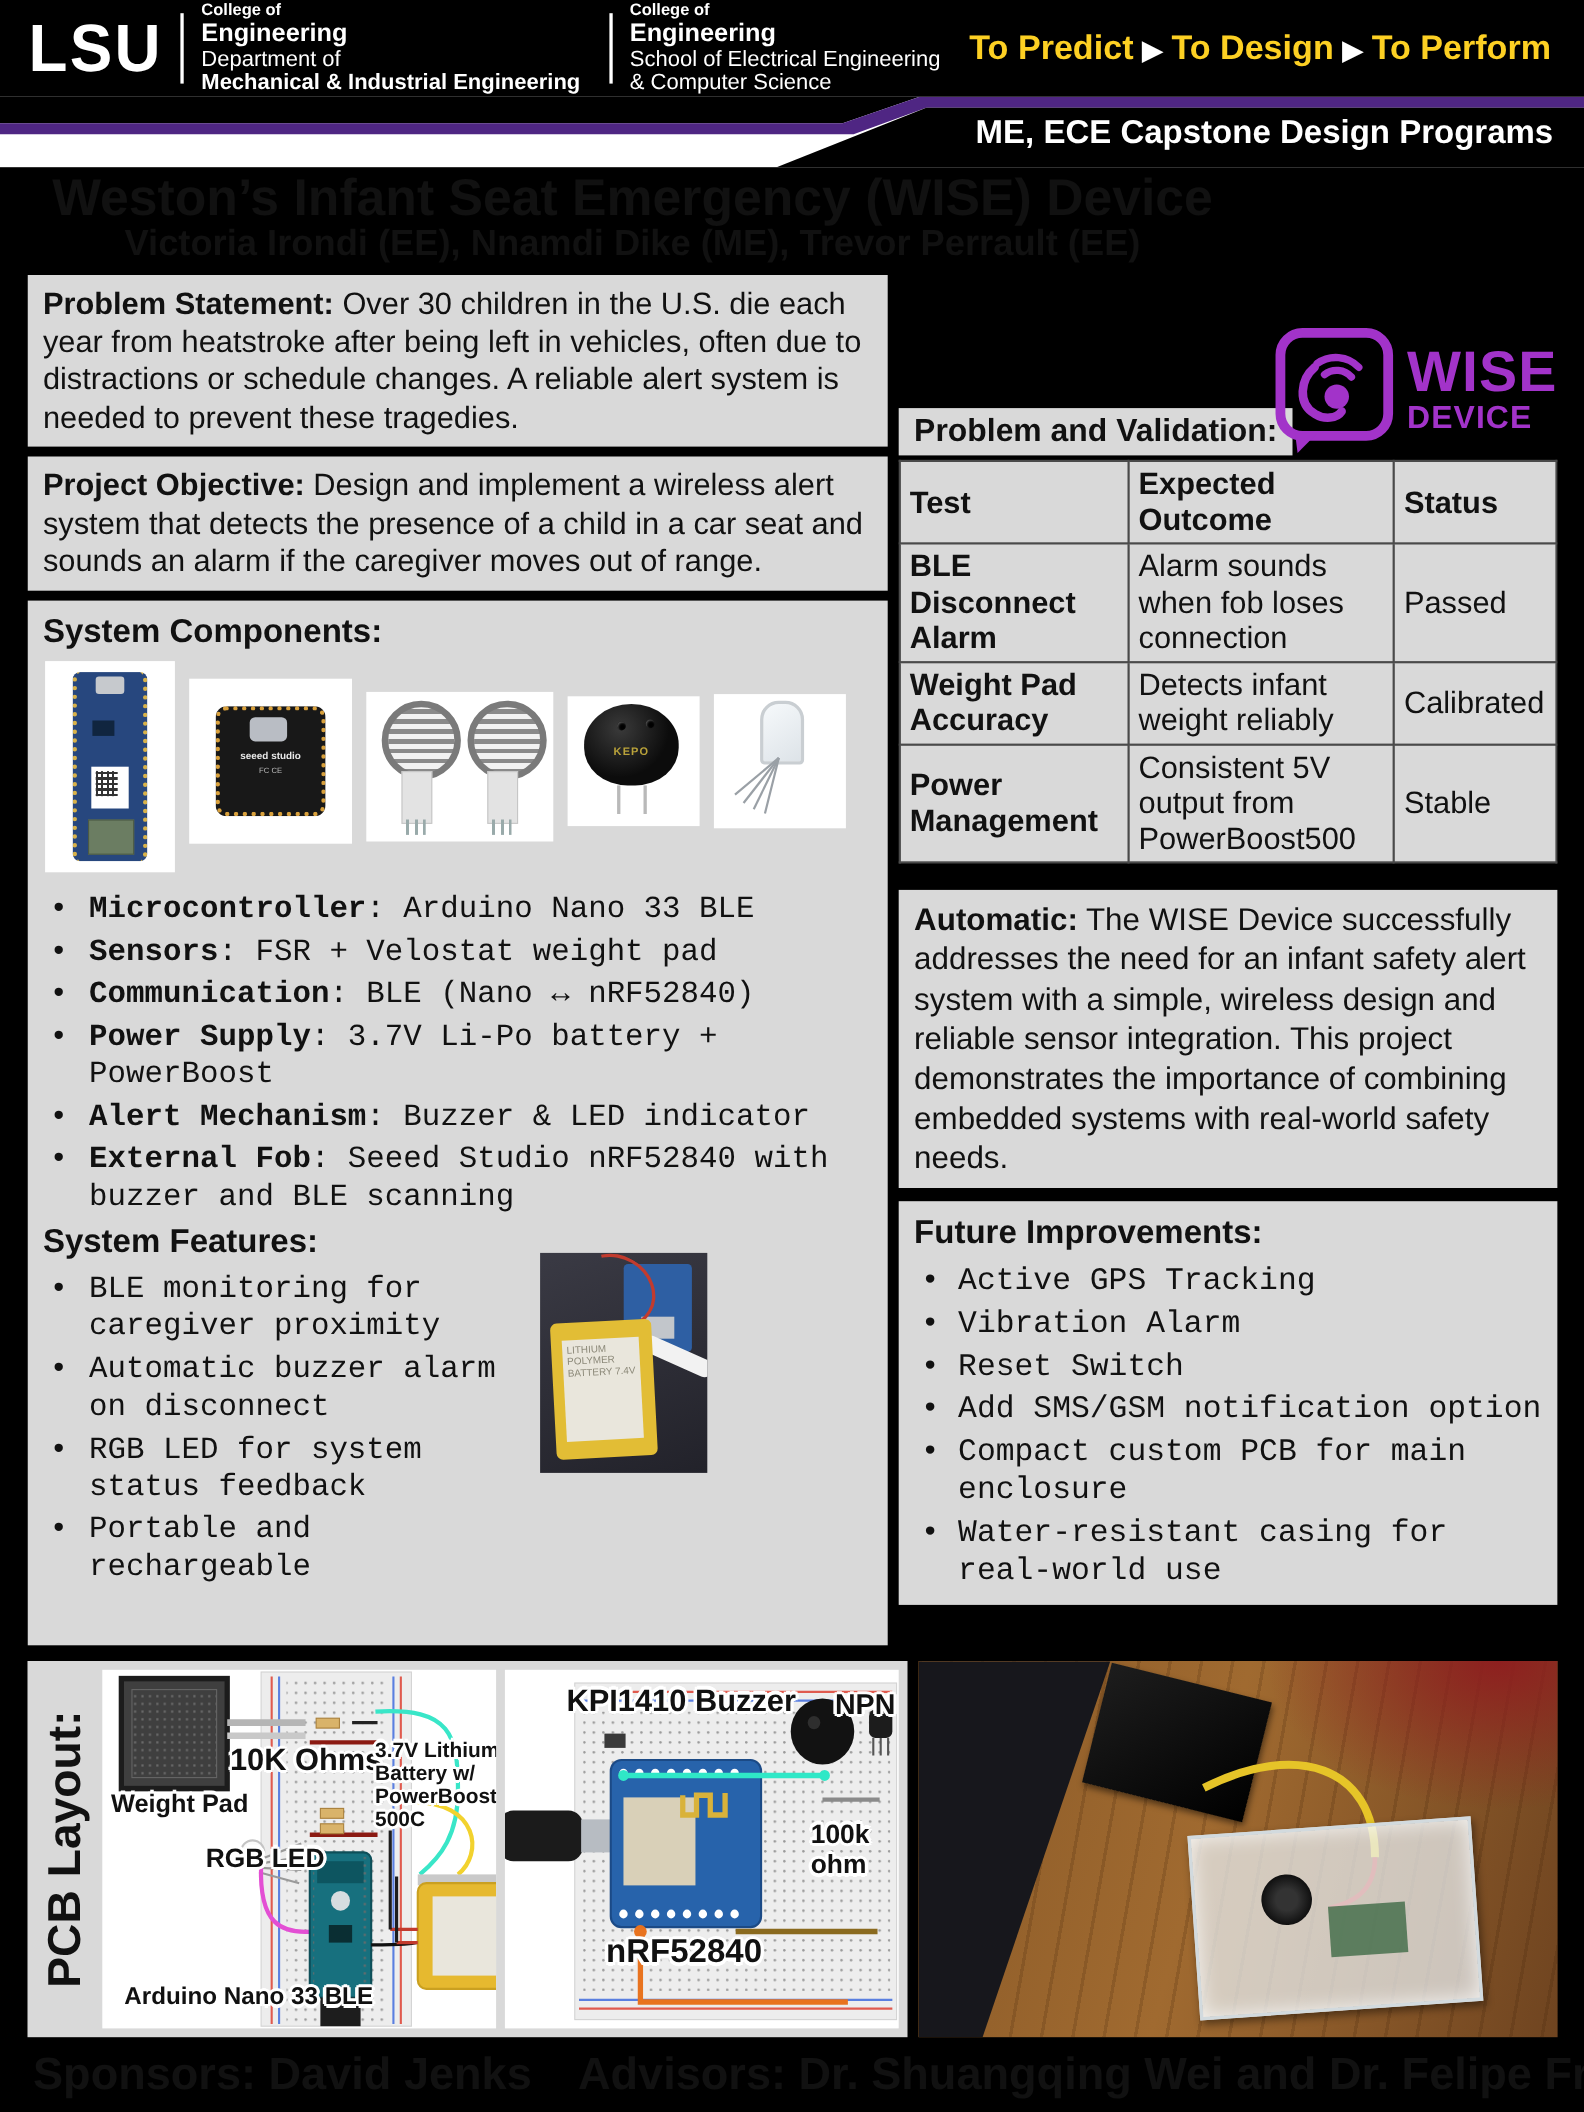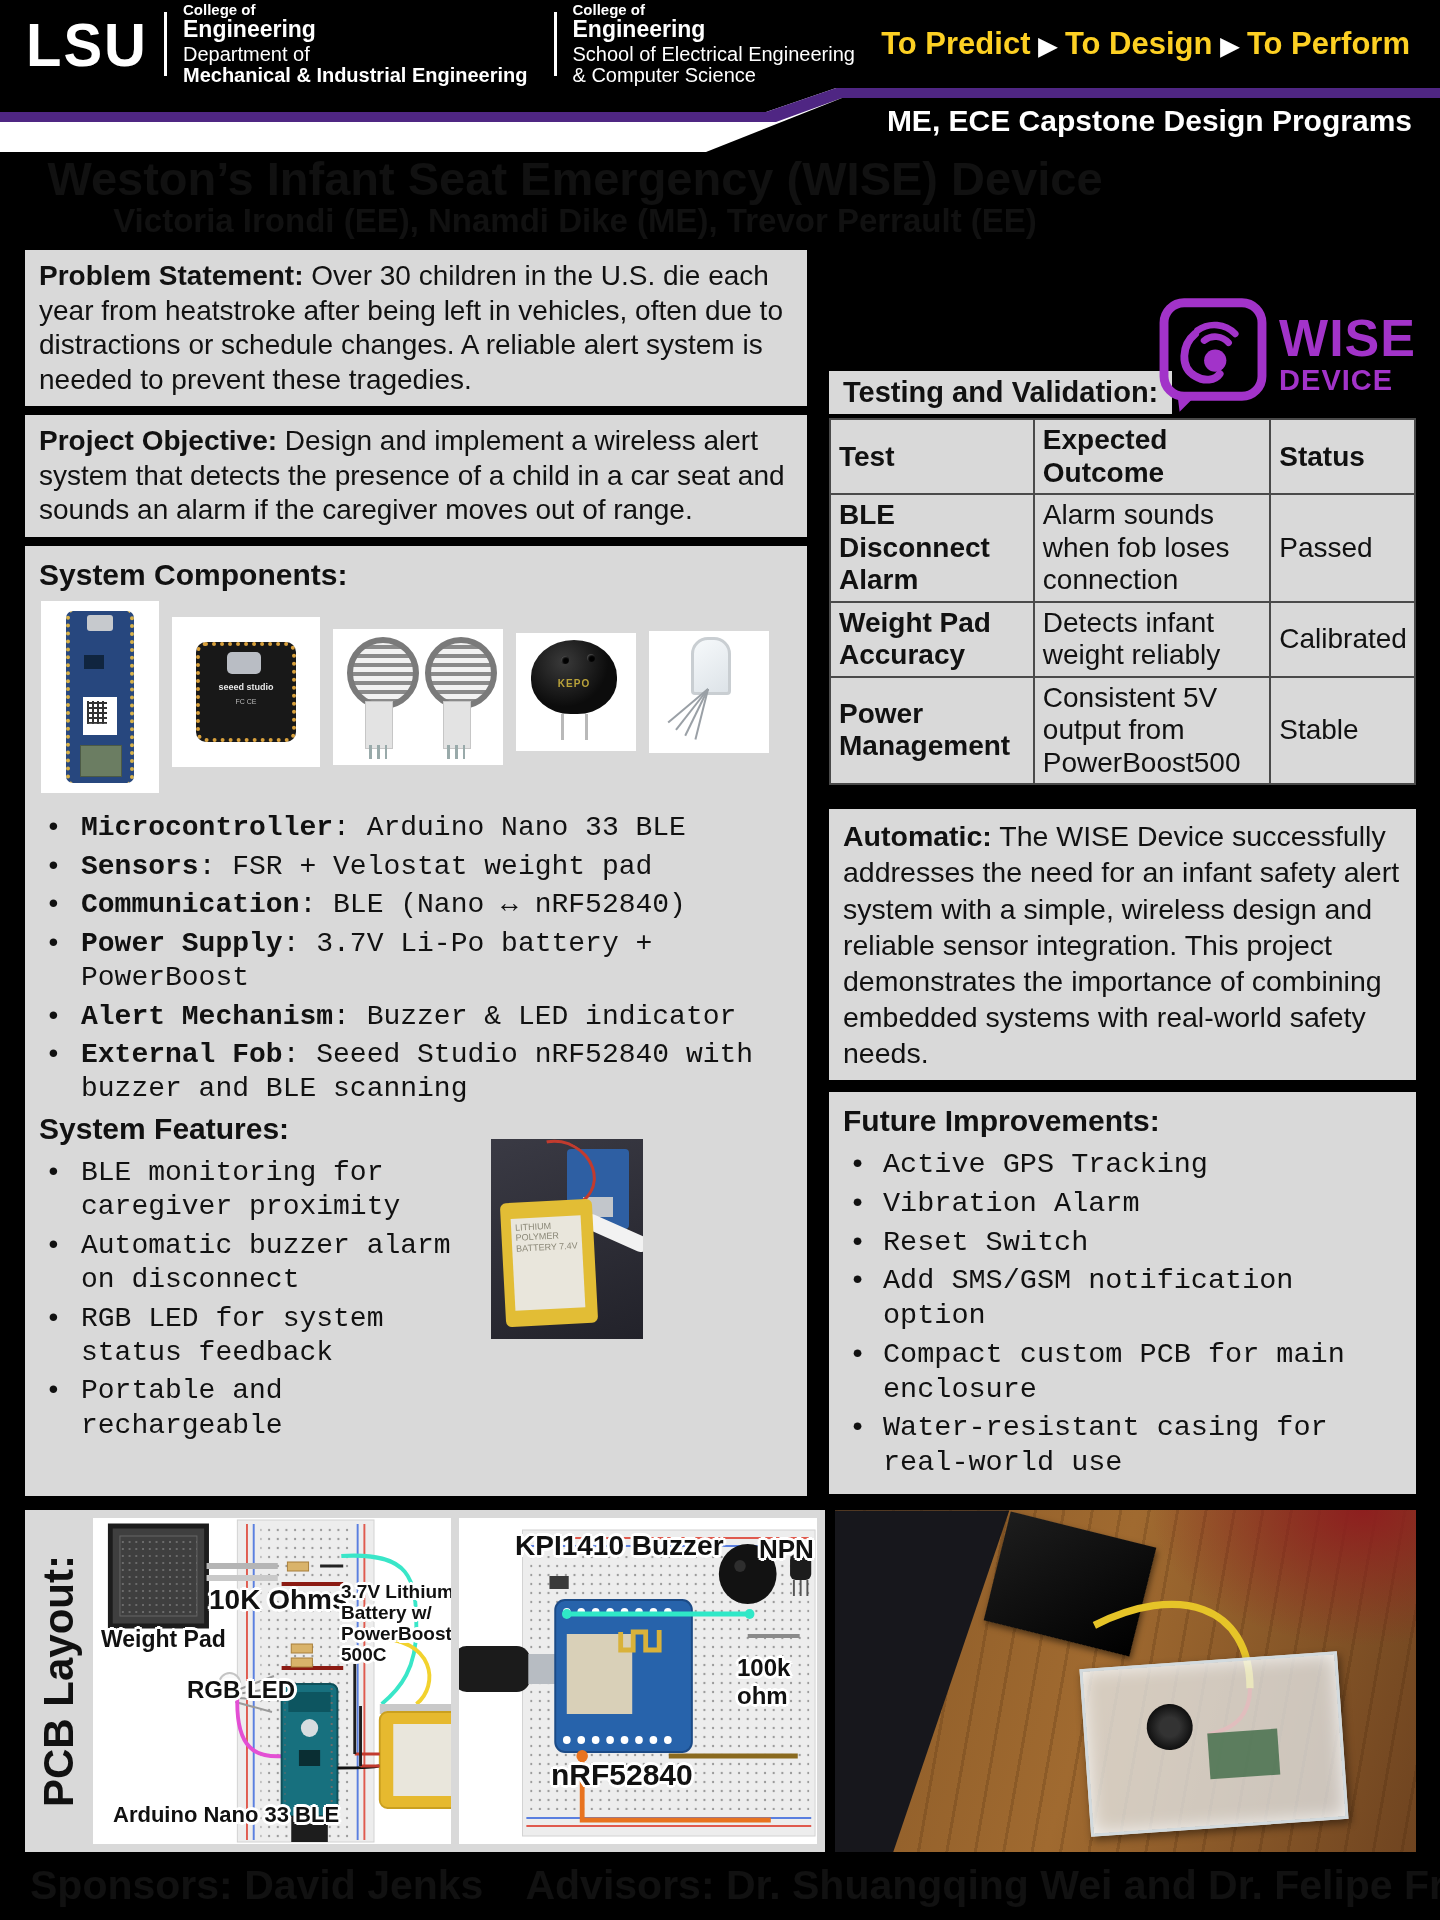--- a/index.html
+++ b/index.html
@@ -18,21 +18,21 @@
   .motto{margin-left:auto;margin-right:30px;font-size:31px;font-weight:bold;color:#FDD023;white-space:nowrap;}
   .motto .arr{color:#fff;font-size:24px;padding:0 8px;}
   .step{position:relative;width:1440px;height:64px;background:#fff;}
   .step svg{position:absolute;left:0;top:0;}
   .tabtext{position:absolute;right:28px;top:16px;color:#fff;font-size:30px;font-weight:bold;}
   
   .titleblock{width:1130px;text-align:center;margin:2px 0 0 10px;}
   .title{font-size:47px;font-weight:bold;line-height:1.06;}
   .authors{font-size:33px;font-weight:bold;line-height:1.05;}
   
-  .main{display:flex;gap:22px;margin:12px 24px 0 25px;height:1246px;overflow:hidden;}
+  .main{display:flex;gap:10px;margin:12px 24px 0 25px;height:1246px;overflow:hidden;}
   .colL{flex:0 0 782px;display:flex;flex-direction:column;gap:9px;}
   .colR{flex:1;display:flex;flex-direction:column;position:relative;}
   .gbox{background:#D9D9D9;padding:9px 14px;font-size:28px;line-height:1.23;}
   .lead{font-weight:bold;}
   .sysbox{flex:1;overflow:hidden;}
   .h2{font-size:30px;font-weight:bold;margin:2px 0 8px 0;}
   
   .cards{display:flex;gap:13px;align-items:flex-start;margin:2px 0 14px 2px;height:196px;}
   .card{background:#fff;display:flex;align-items:center;justify-content:center;position:relative;}
   
@@ -273,21 +273,21 @@
             <div class="cell">
                 <div class="lab">LITHIUM POLYMER BATTERY 7.4V</div>
               </div>
           </div>
         </div>
       </div>
     </div>
 
     <div class="colR">
       <div class="logorow">
-        <div class="tvhead">Testing and Validation:</div>
+        <div class="tvhead">Problem and Validation:</div>
         <div class="wiselogo">
           <svg width="112" height="118" viewBox="0 0 100 106">
             <rect x="6" y="6" width="88" height="84" rx="18" fill="none" stroke="#A233C9" stroke-width="8"></rect>
             <polygon points="18,88 36,88 20,104" fill="#A233C9"></polygon>
             <path d="M34 34 C 22 44, 20 64, 34 72 C 42 77, 52 76, 56 70" fill="none" stroke="#A233C9" stroke-width="7" stroke-linecap="round"></path>
             <circle cx="52" cy="58" r="10" fill="#A233C9"></circle>
             <path d="M42 40 A 16 16 0 0 1 64 42" fill="none" stroke="#A233C9" stroke-width="6" stroke-linecap="round"></path>
             <path d="M36 31 A 26 26 0 0 1 70 34" fill="none" stroke="#A233C9" stroke-width="6" stroke-linecap="round"></path>
           </svg>
           <div class="wisetext">

